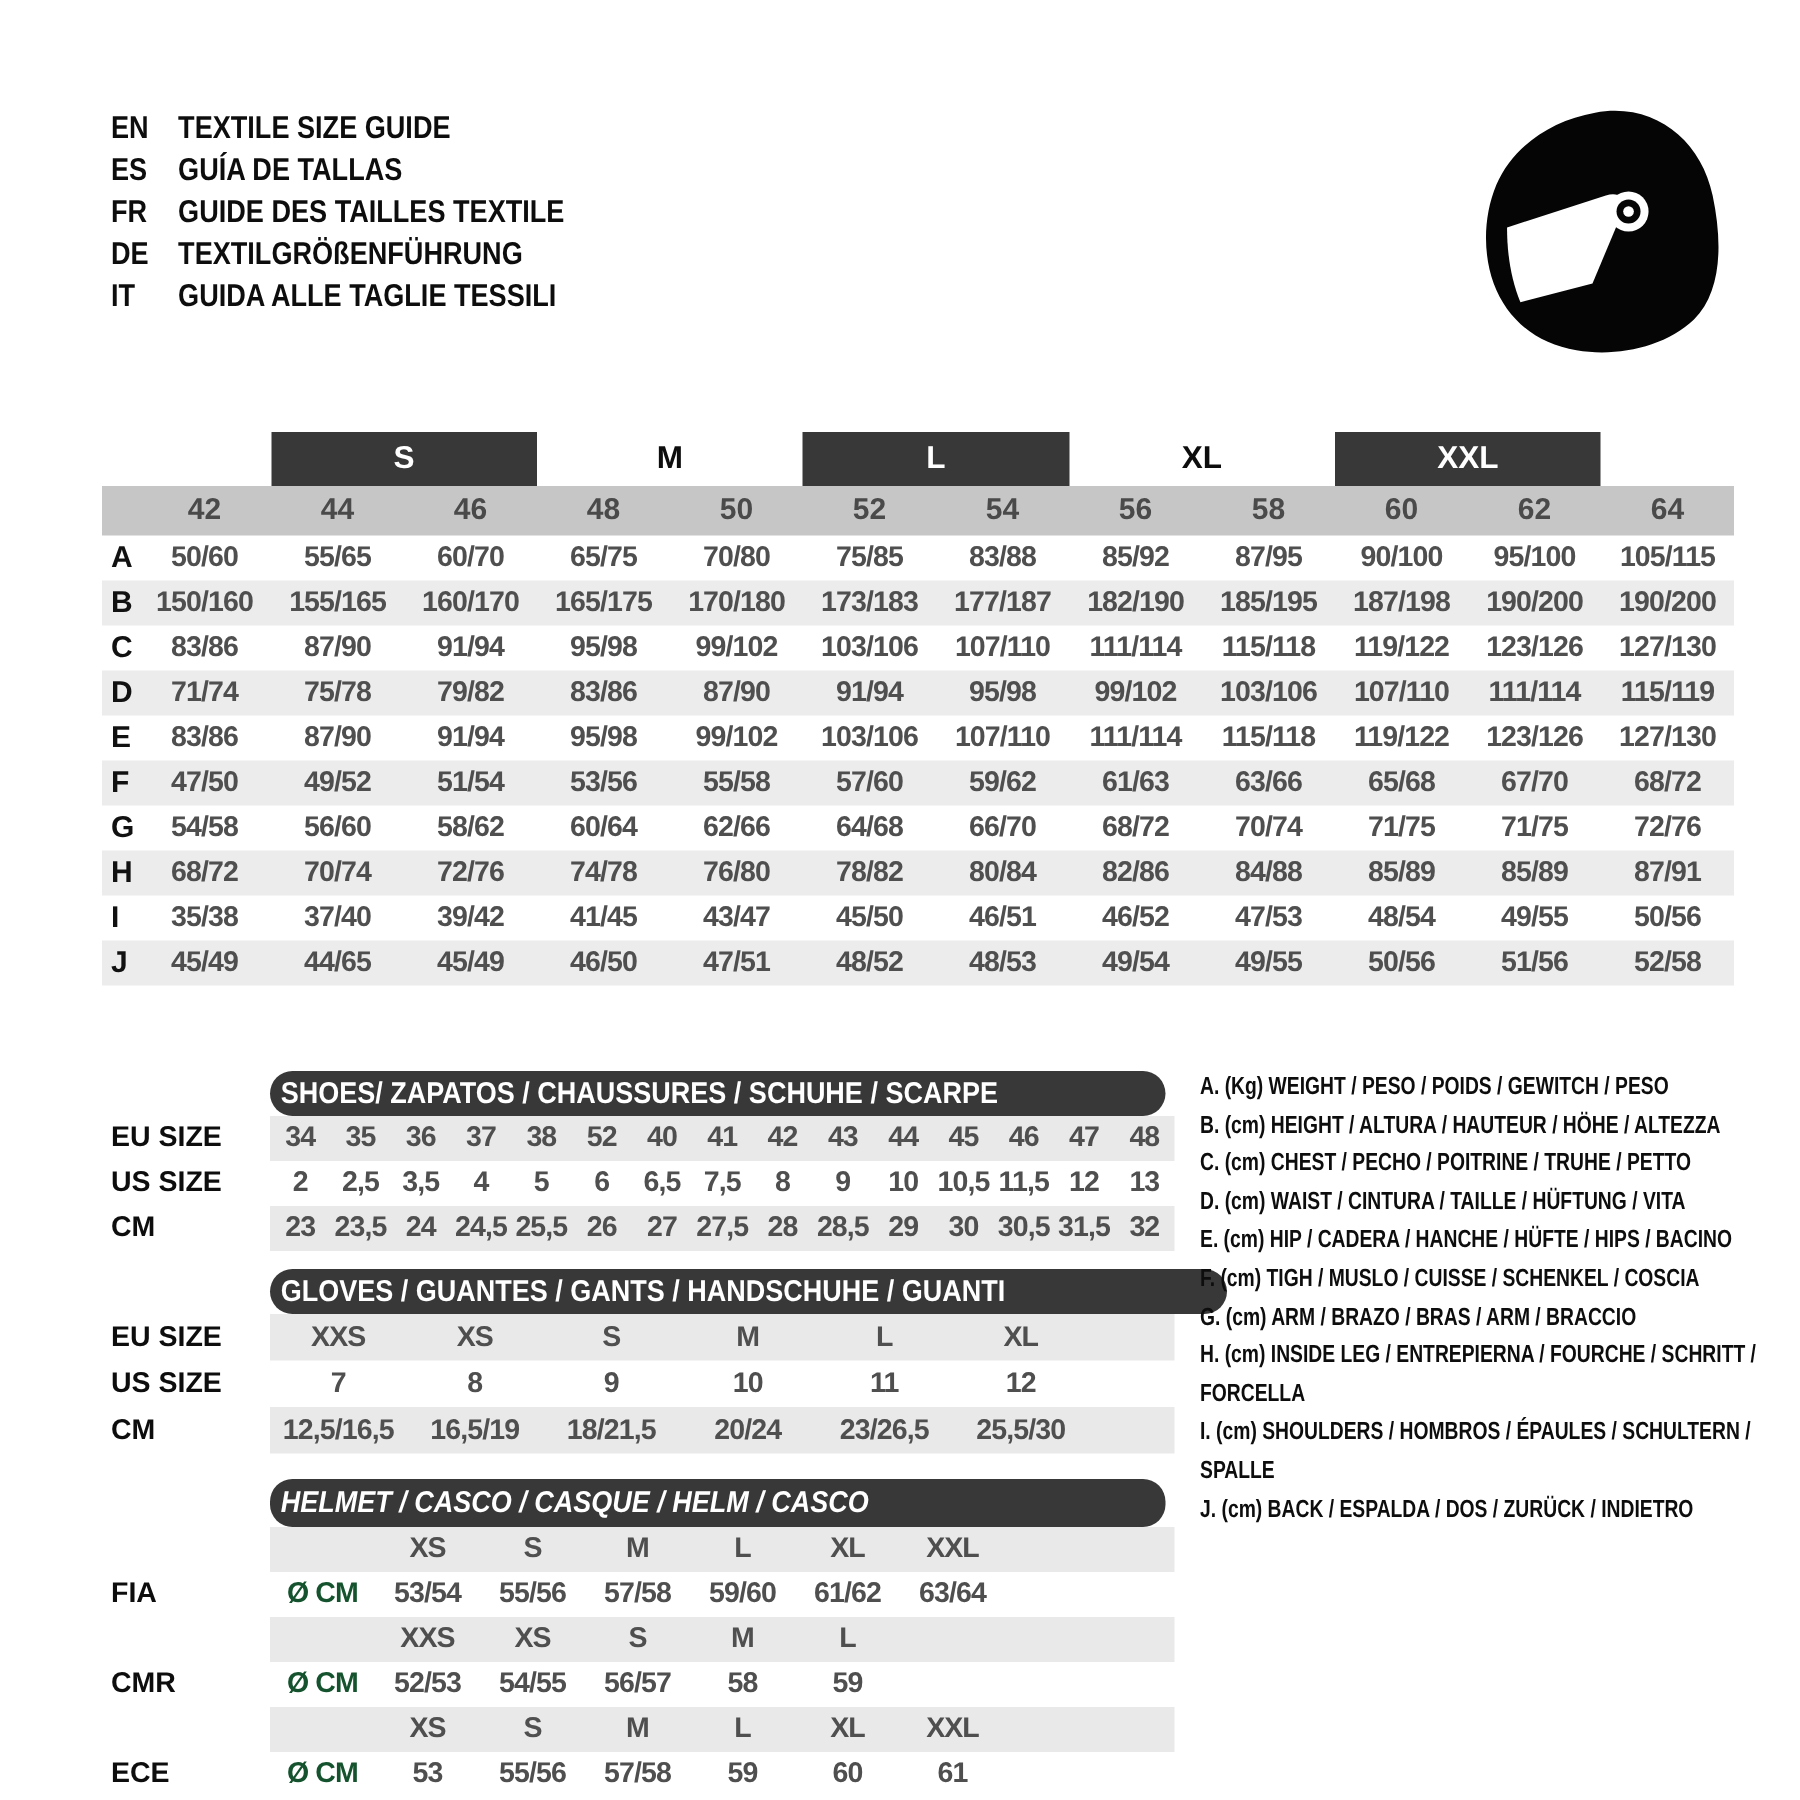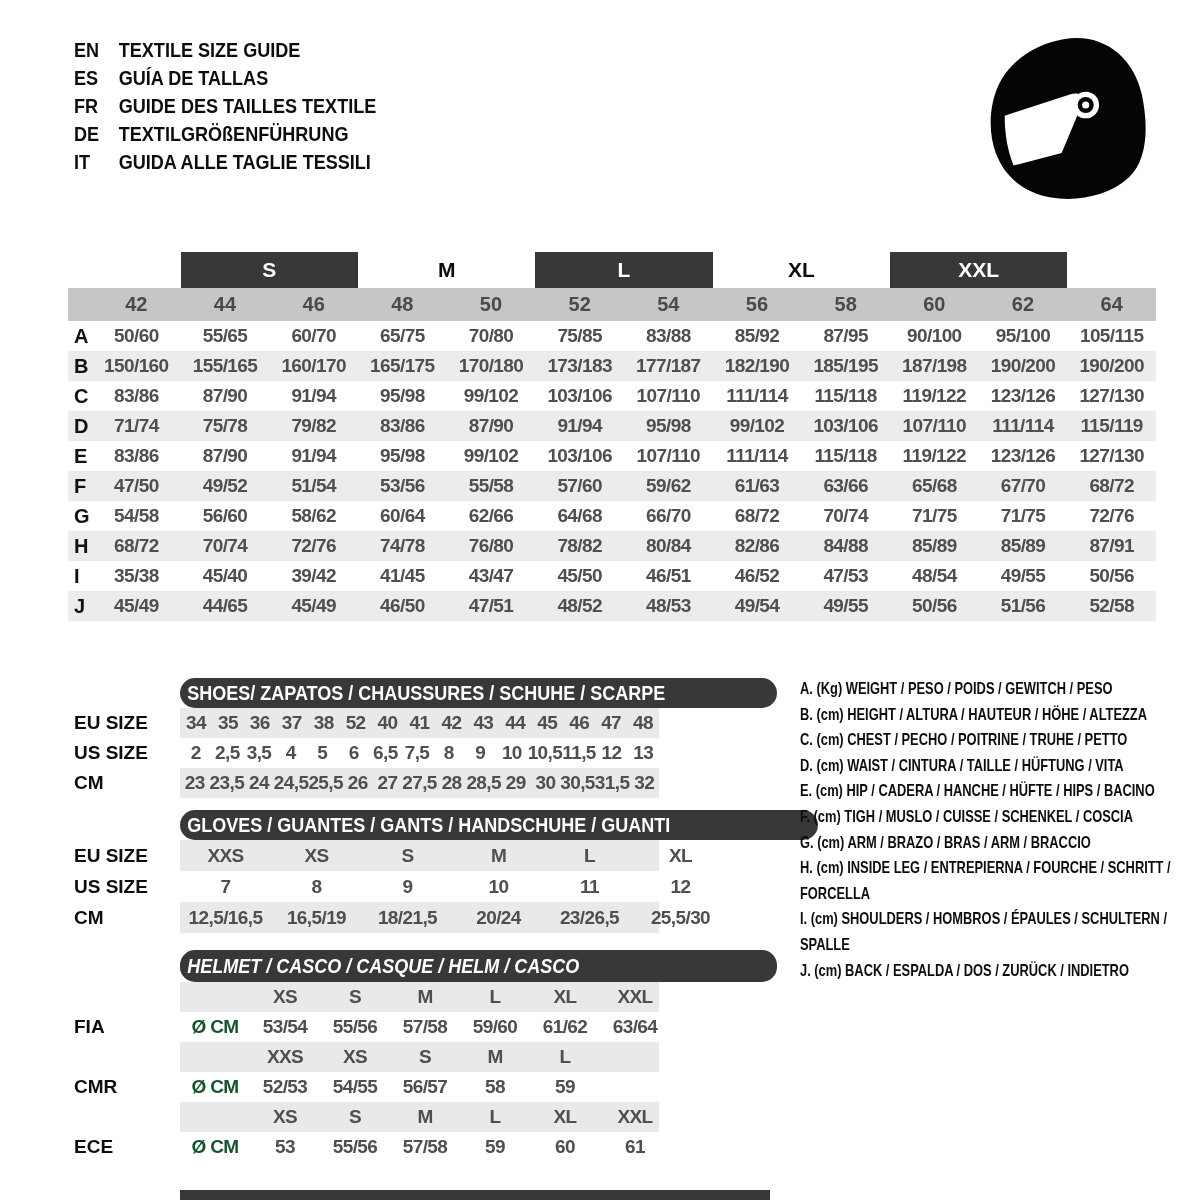--- a/index.html
+++ b/index.html
@@ -1,17 +1,17 @@
 <!DOCTYPE html>
 <html><head>
 <meta charset="utf-8">
 <style>
   *{margin:0;padding:0;box-sizing:border-box;}
   html,body{width:1200px;height:1200px;background:#fff;font-family:"Liberation Sans",sans-serif;position:relative;overflow:hidden;}
-  .canvas{position:absolute;inset:0;background:#fff;}
+  .canvas{position:absolute;inset:0;background:#fff;margin-top:36px;}
 
   
   .lang-list{position:absolute;left:74px;top:36px;}
   .lang-row{display:flex;height:28px;align-items:center;transform:scaleX(.86);transform-origin:left center;white-space:nowrap;}
   .lang-code{width:52px;font-weight:700;font-size:21px;color:#0d0d0d;}
   .lang-text{font-weight:700;font-size:21px;color:#0d0d0d;}
 
   
   .helmet-svg{position:absolute;left:978px;top:30px;}
 
@@ -38,21 +38,21 @@
   .title-bar .cond{display:inline-block;font-weight:700;font-size:20px;line-height:30px;padding-left:8px;white-space:nowrap;transform:scaleX(.9);transform-origin:left center;}
   .w597{width:597px;}
   .w535{width:638px;}
   #helmet .title-bar{height:32px;font-style:italic;}
   #helmet .title-bar .cond{line-height:32px;}
   .srow{display:flex;align-items:stretch;}
   #shoes .srow{height:30px;}
   #gloves .srow{height:31px;}
   #helmet .srow{height:30px;}
   .slabel{width:112px;font-weight:700;font-size:19px;color:#0d0d0d;display:flex;align-items:center;padding-left:6px;}
-  .sband{width:479px;display:grid;align-items:center;}
+  .sband{width:603px;display:grid;align-items:center;}
   .sband.gray{background:#e9e9e9;}
   .cols15{grid-template-columns:repeat(15,1fr);}
   .cols6{grid-template-columns:repeat(6,91px) 1fr;}
   .hcols{grid-template-columns:70px repeat(6,70px) 1fr;}
   .scell{text-align:center;font-weight:700;font-size:19px;color:#4f4f4f;letter-spacing:-.6px;}
   .unit{color:#14532d;}
 
   
   #legend{position:absolute;left:800px;top:676px;width:480px;}
   .legend-line{font-weight:700;font-size:16.5px;line-height:25.6px;color:#0d0d0d;transform:scaleX(.78);transform-origin:left top;}
@@ -234,21 +234,21 @@
         <span class="cell val">80/84</span>
         <span class="cell val">82/86</span>
         <span class="cell val">84/88</span>
         <span class="cell val">85/89</span>
         <span class="cell val">85/89</span>
         <span class="cell val">87/91</span>
       </div>
       <div class="trow data-row">
         <span class="cell rowlabel">I</span>
         <span class="cell val">35/38</span>
-        <span class="cell val">45/40</span>
+        <span class="cell val">37/40</span>
         <span class="cell val">39/42</span>
         <span class="cell val">41/45</span>
         <span class="cell val">43/47</span>
         <span class="cell val">45/50</span>
         <span class="cell val">46/51</span>
         <span class="cell val">46/52</span>
         <span class="cell val">47/53</span>
         <span class="cell val">48/54</span>
         <span class="cell val">49/55</span>
         <span class="cell val">50/56</span>

